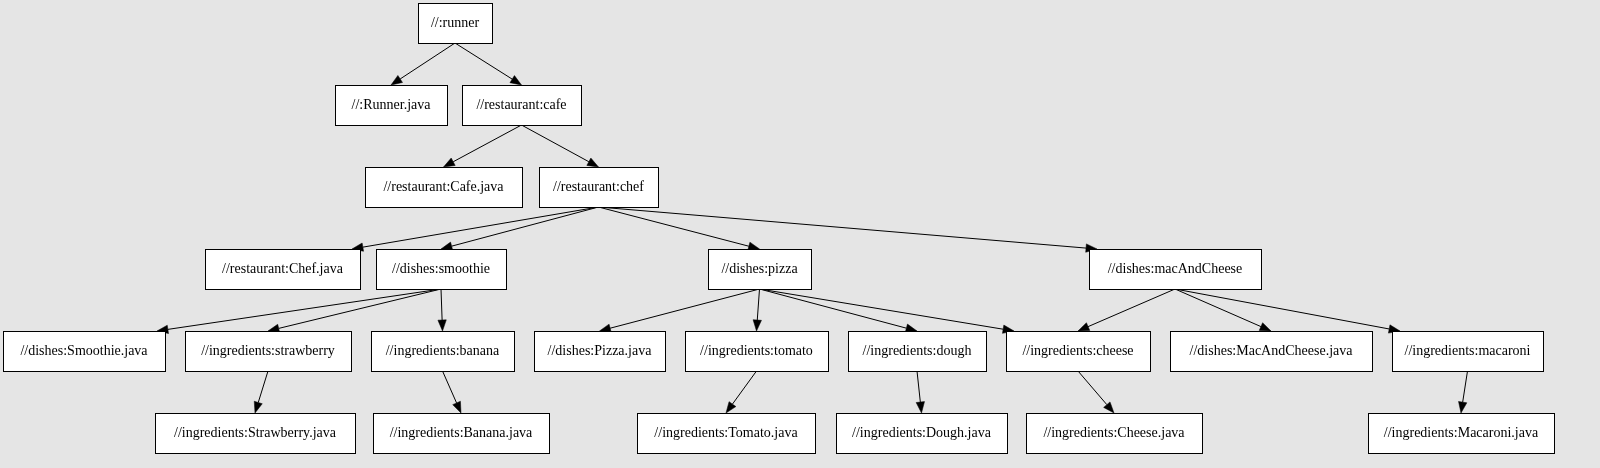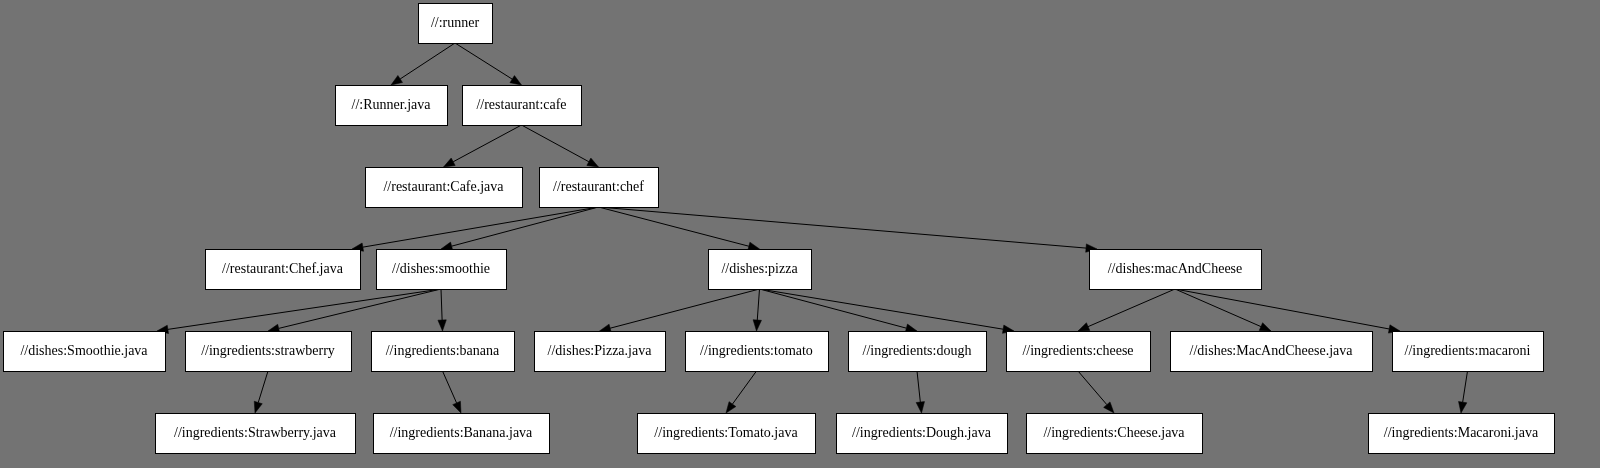--- a/index.html
+++ b/index.html
@@ -4,21 +4,21 @@
 <style>
   html, body {
     margin: 0;
     padding: 0;
     background: #ffffff;
   }
   #graph-root {
     position: relative;
     width: 1600px;
     height: 468px;
-    background: #737373;
+    background: #e5e5e5;
     overflow: hidden;
     font-family: "Liberation Serif", "DejaVu Serif", serif;
   }
   svg#graph-canvas {
     position: absolute;
     left: 0;
     top: 0;
     width: 1600px;
     height: 468px;
     display: block;

